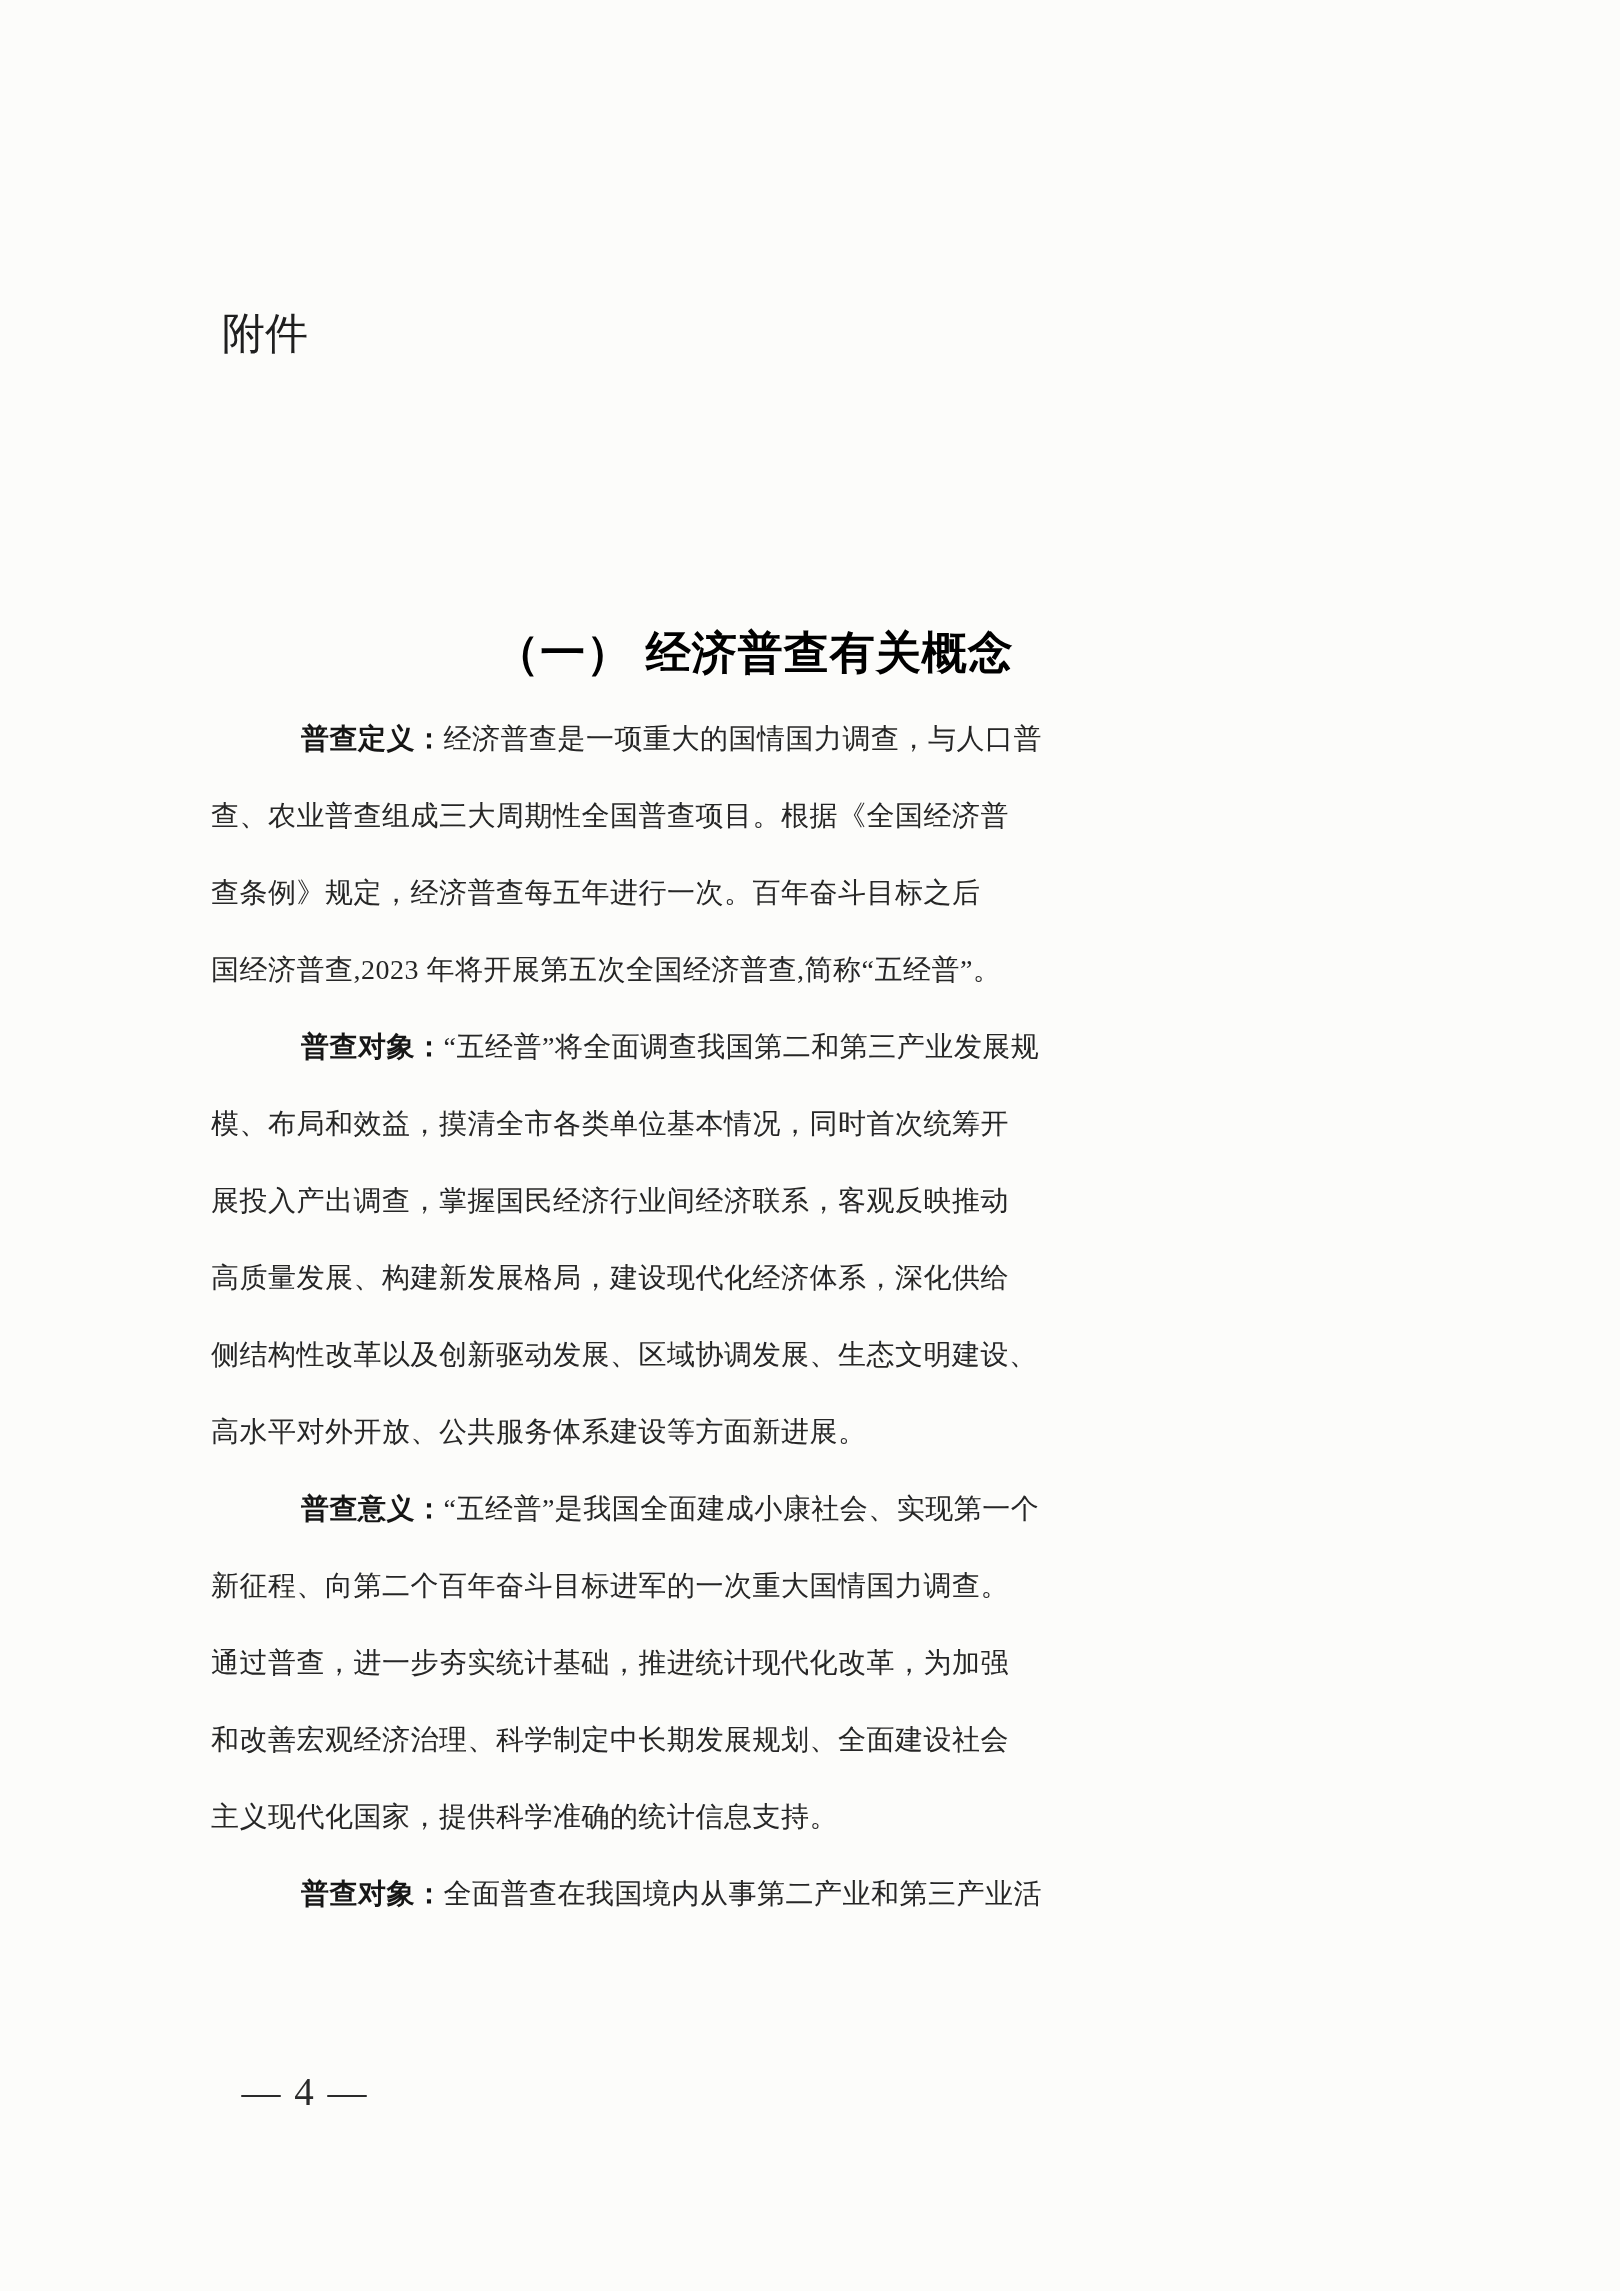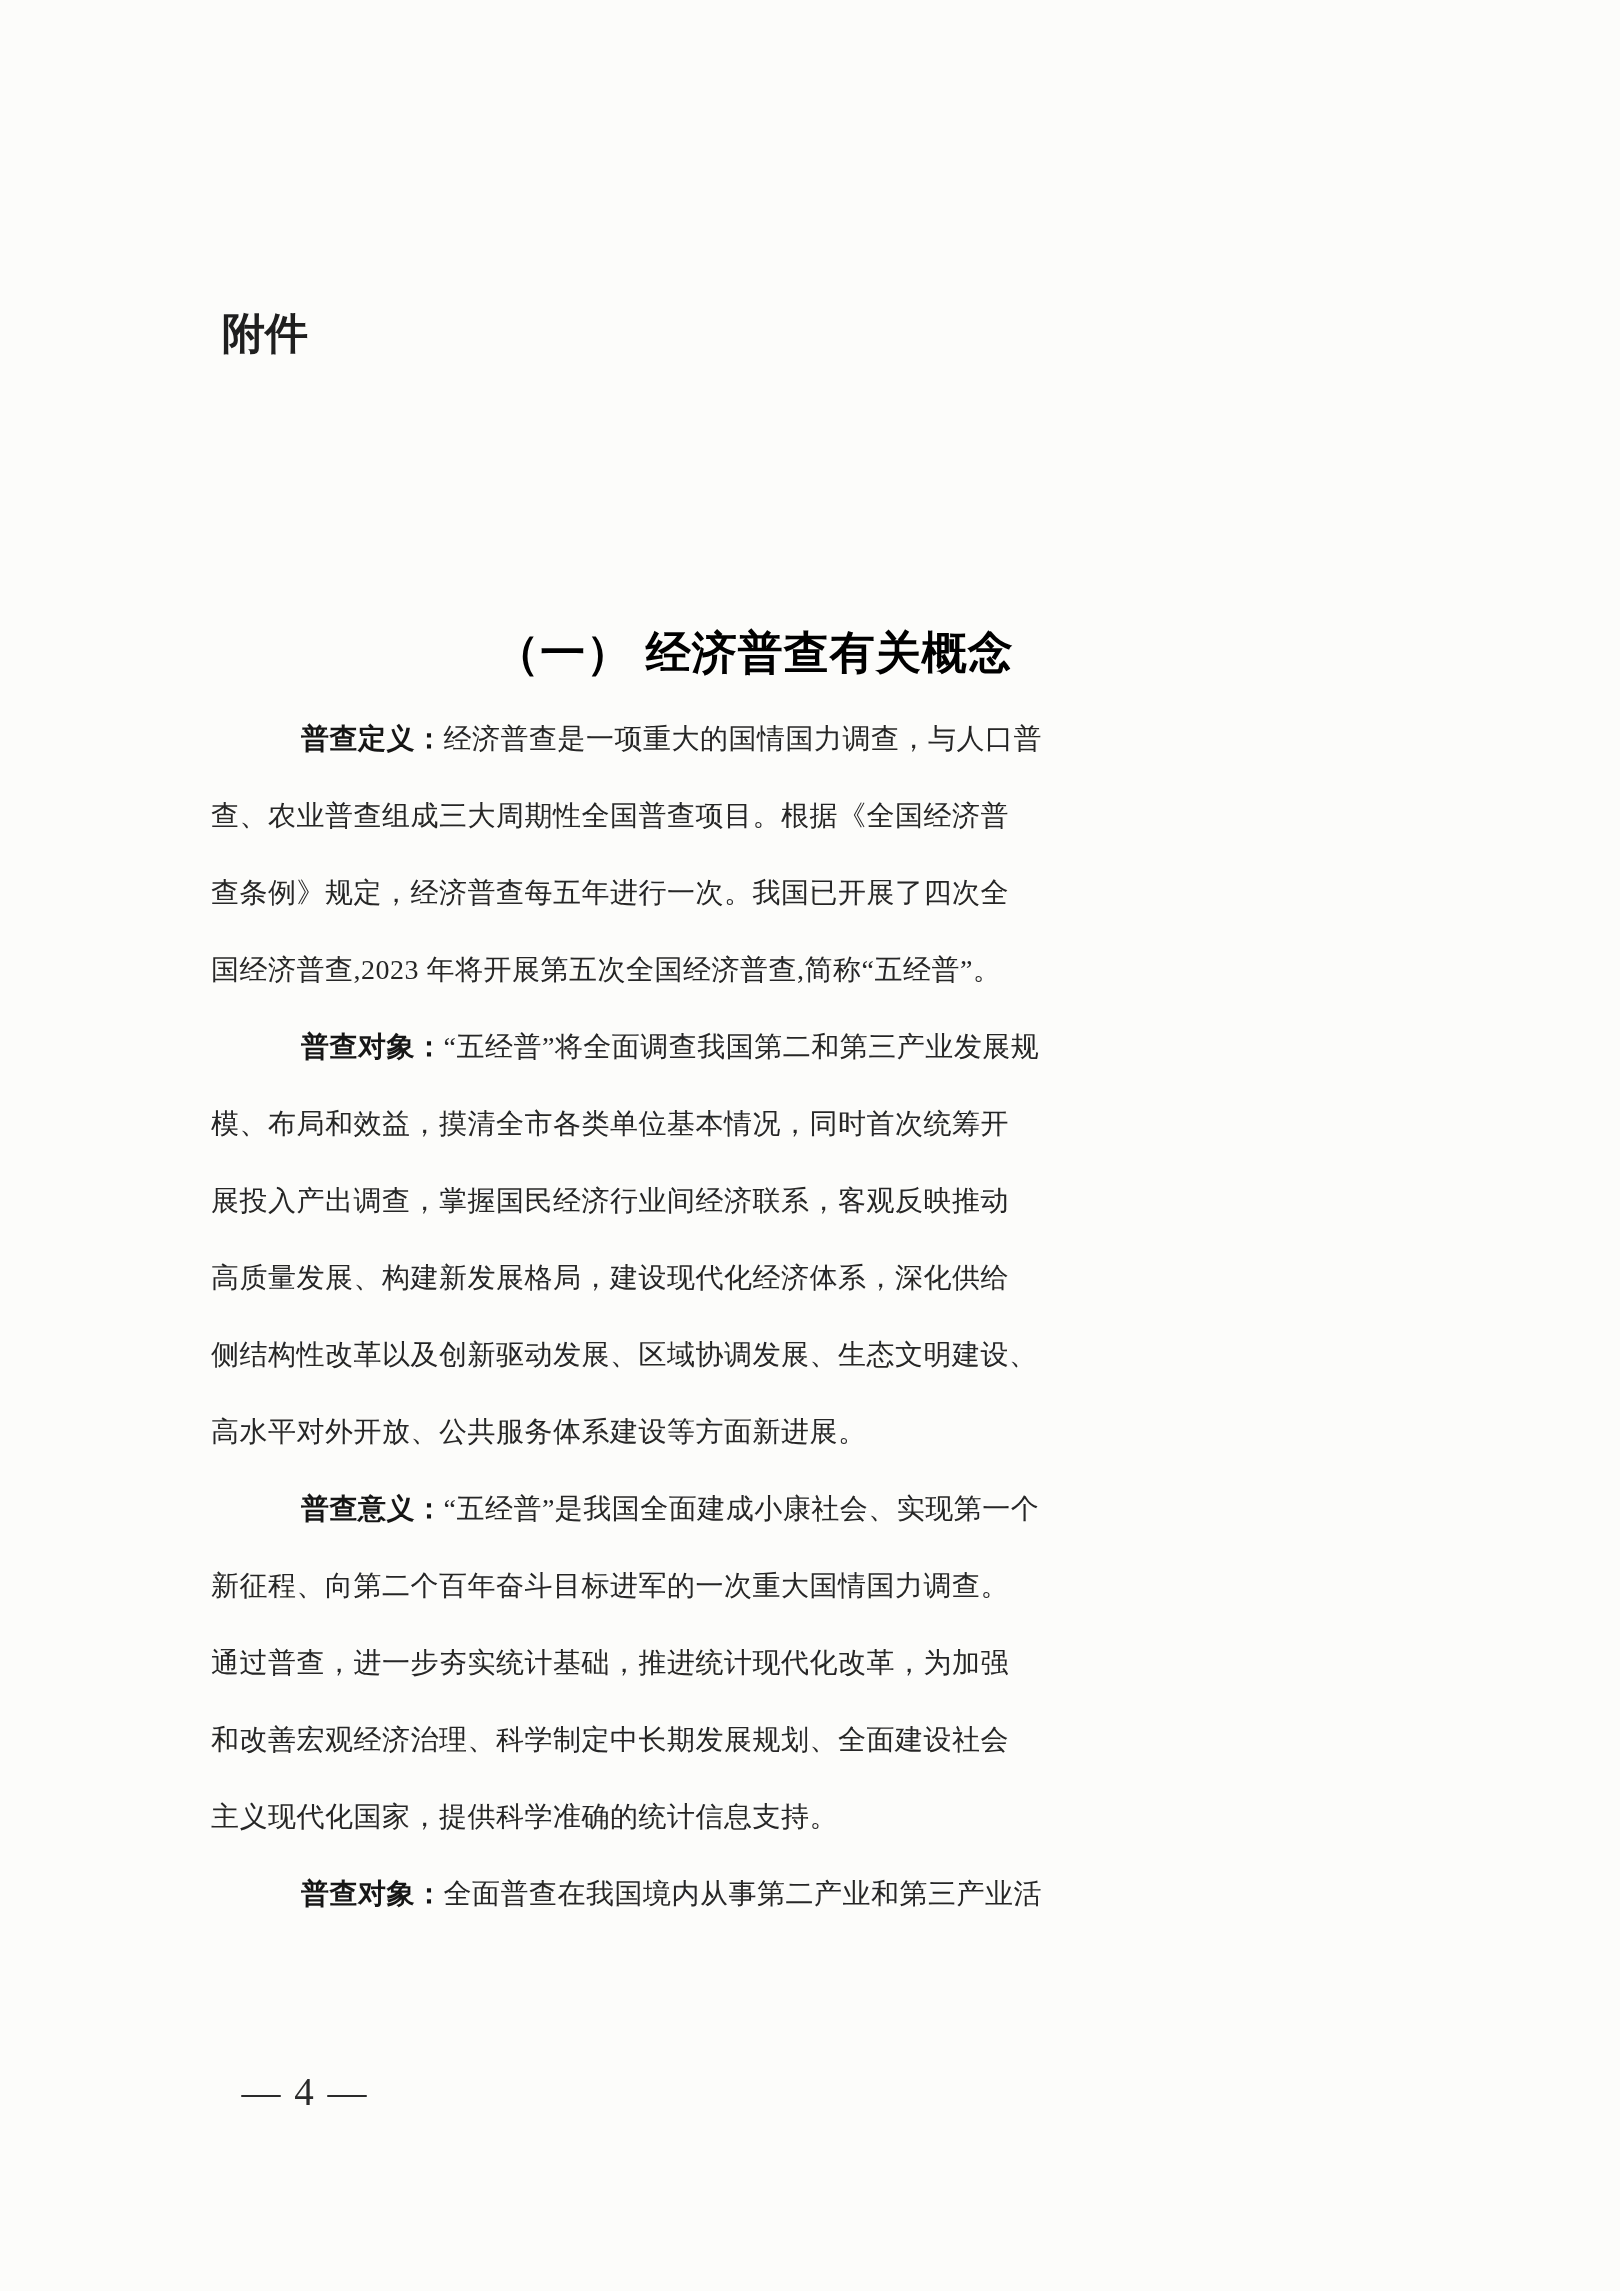--- a/index.html
+++ b/index.html
@@ -18,21 +18,21 @@
     overflow: hidden;
     box-shadow: 0 0 7.8px rgba(0,0,0,0.15);
   }
   .attachment {
     position: absolute;
     left: 222px;
     top: 310px;
     font-size: 43px;
     line-height: 47px;
     font-family: "Liberation Sans", sans-serif;
-    font-weight: 700;
+    font-weight: 400;
     color: #1f1f1f;
     white-space: nowrap;
   }
   .doc-title {
     position: absolute;
     left: 834px;
     top: 445px;
     transform: translateX(-50%);
     font-size: 53px;
     line-height: 61px;
@@ -95,21 +95,21 @@
 
 <div class="page">
   <div class="attachment">附件</div>
 
 
   <h2 class="section-heading">（一） 经济普查有关概念</h2>
 
   <div class="doc-body">
       <div class="line"><span class="indent"></span><span class="para-label">普查定义：</span><span>经济普查是一项重大的国情国力调查，与人口普</span></div>
       <div class="line">查、农业普查组成三大周期性全国普查项目。根据《全国经济普</div>
-      <div class="line">查条例》规定，经济普查每五年进行一次。我国已开展了四次全</div>
+      <div class="line">查条例》规定，经济普查每五年进行一次。百年奋斗目标之后</div>
       <div class="line">国经济普查,2023 年将开展第五次全国经济普查,简称“五经普”。</div>
       <div class="line"><span class="indent"></span><span class="para-label">普查对象：</span><span>“五经普”将全面调查我国第二和第三产业发展规</span></div>
       <div class="line">模、布局和效益，摸清全市各类单位基本情况，同时首次统筹开</div>
       <div class="line">展投入产出调查，掌握国民经济行业间经济联系，客观反映推动</div>
       <div class="line">高质量发展、构建新发展格局，建设现代化经济体系，深化供给</div>
       <div class="line">侧结构性改革以及创新驱动发展、区域协调发展、生态文明建设、</div>
       <div class="line">高水平对外开放、公共服务体系建设等方面新进展。</div>
       <div class="line"><span class="indent"></span><span class="para-label">普查意义：</span><span>“五经普”是我国全面建成小康社会、实现第一个</span></div>
       <div class="line">新征程、向第二个百年奋斗目标进军的一次重大国情国力调查。</div>
       <div class="line">通过普查，进一步夯实统计基础，推进统计现代化改革，为加强</div>

